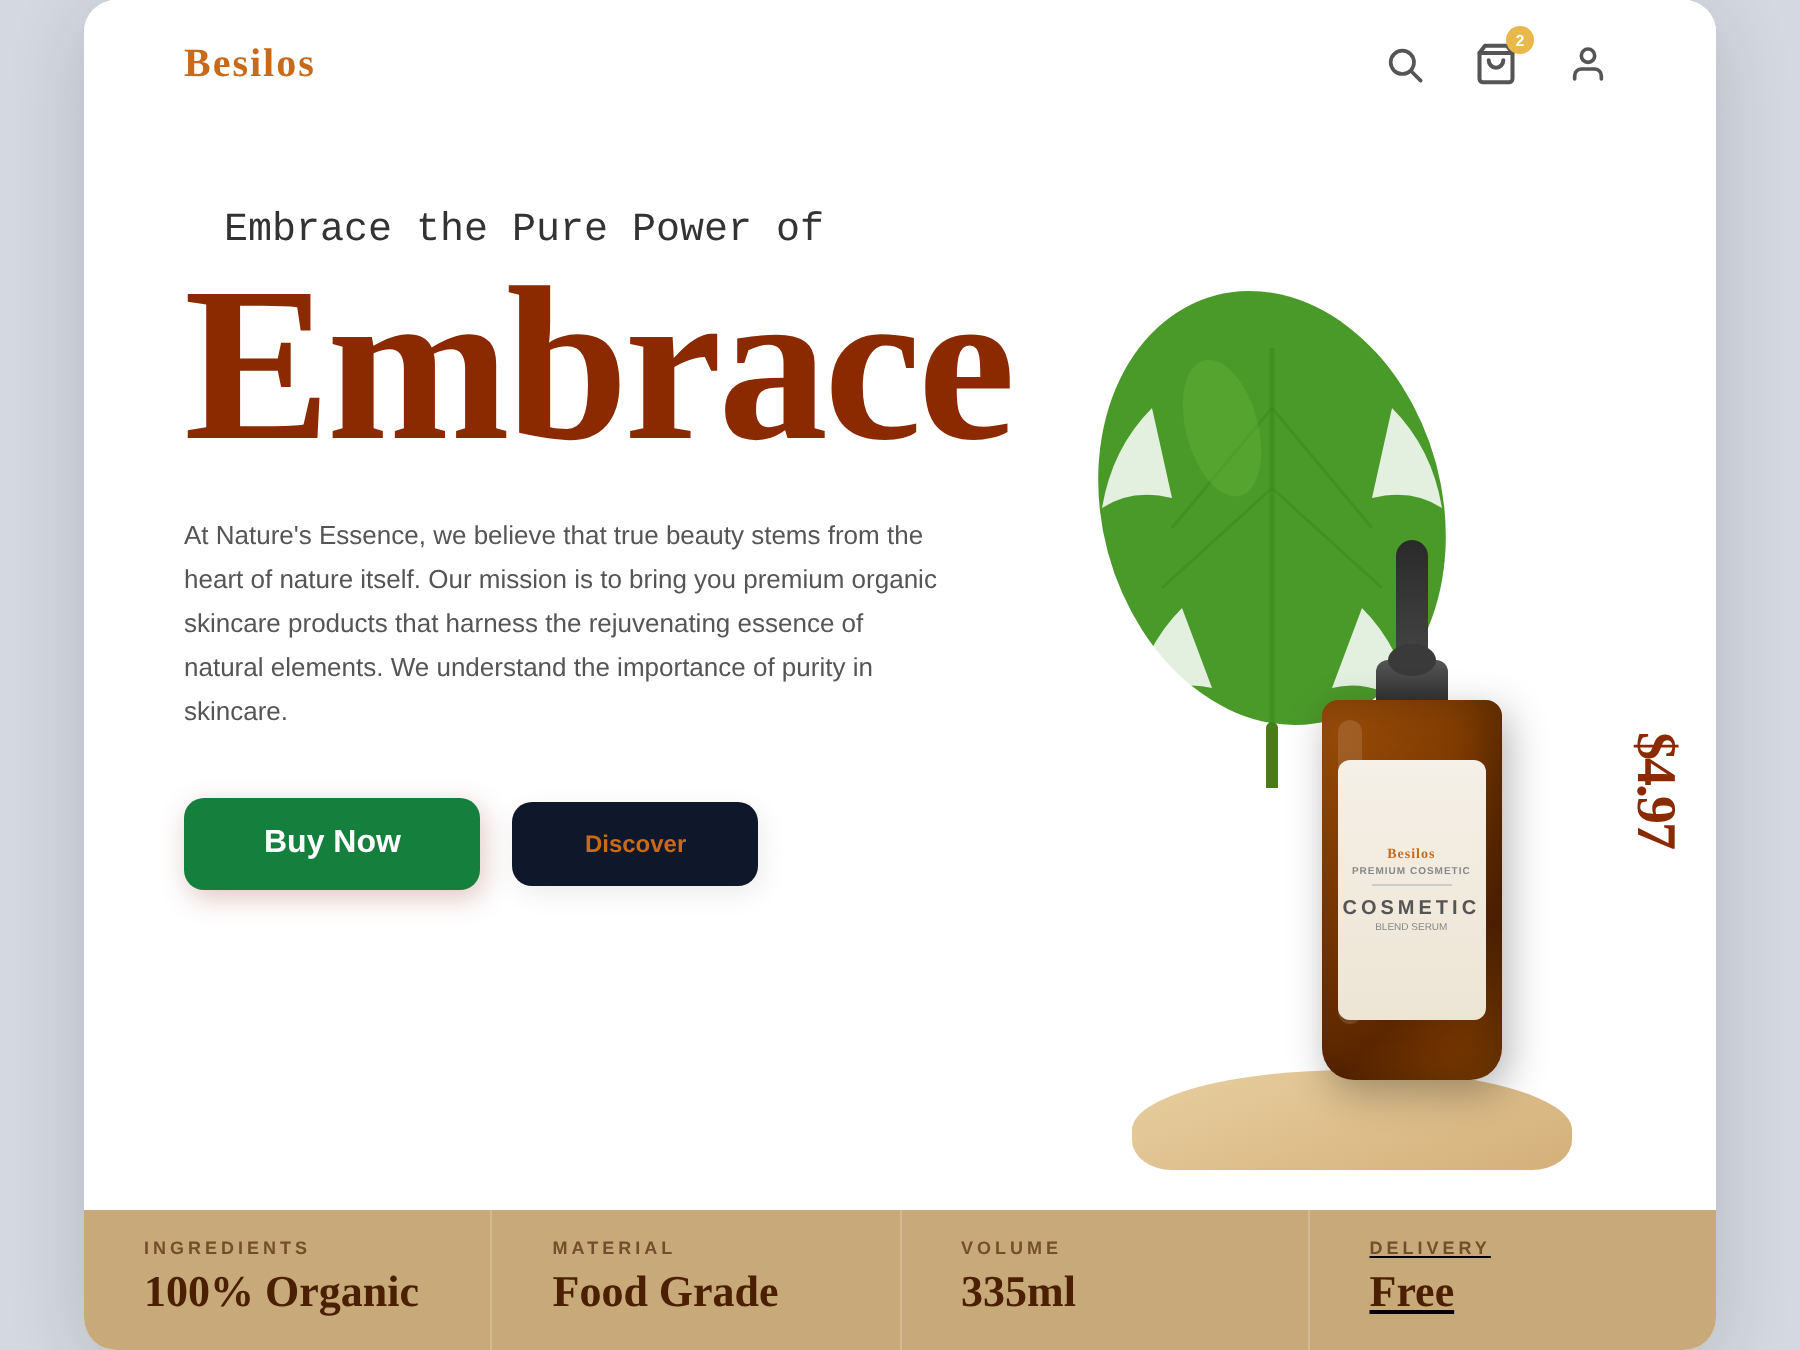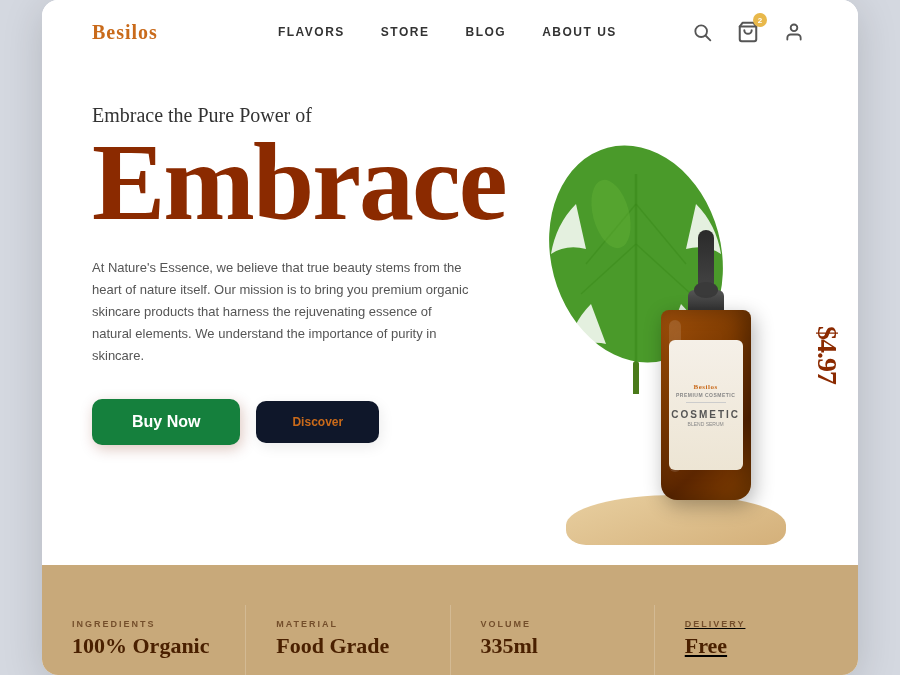--- a/index.html
+++ b/index.html
@@ -108,25 +108,26 @@
     .hero-left {
       flex: 1;
       display: flex;
       flex-direction: column;
       justify-content: flex-start;
       padding-top: 10px;
       z-index: 2;
     }
 
     .hero-subtitle {
-      font-family: Liberation Serif, serif;
+      font-family: Liberation Mono, monospace;
       font-size: 20px;
       color: #333;
       font-weight: 400;
       margin-bottom: 0;
+      margin-left: 20px;
     }
 
     .hero-title {
       font-family: Georgia, serif;
       font-size: 110px;
       font-weight: 700;
       color: #8b2a00;
       line-height: 1;
       margin-bottom: 20px;
       letter-spacing: -2px;
@@ -334,21 +335,20 @@
     .stats-bar {
       background: #c8a97a;
       display: flex;
       align-items: stretch;
     }
 
     .stat-item {
       flex: 1;
       padding: 14px 18px 16px 30px;
       border-right: 1px solid rgba(255,255,255,0.2);
-      margin-top: 40px;
     }
 
     .stat-item:last-child {
       border-right: none;
       text-decoration: underline;
     }
 
     .stat-label {
       font-family: Arial, sans-serif;
       font-size: 9px;
@@ -367,26 +367,20 @@
     }
   </style>
 </head>
 <body>
 
 <div class="page-wrapper">
 
   <header class="header">
     <div class="logo">Besilos</div>
 
-    <nav class="nav">
-      <span class="nav-item">FLAVORS</span>
-      <span class="nav-item">STORE</span>
-      <span class="nav-item">BLOG</span>
-      <span class="nav-item">ABOUT US</span>
-    </nav>
 
     <div class="header-icons">
       <div class="icon-btn">
         <svg width="20" height="20" viewBox="0 0 24 24" fill="none" stroke="#555" stroke-width="2.2" stroke-linecap="round">
           <circle cx="11" cy="11" r="7"></circle>
           <line x1="16.5" y1="16.5" x2="22" y2="22"></line>
         </svg>
       </div>
       <div class="icon-btn">
         <svg width="22" height="22" viewBox="0 0 24 24" fill="none" stroke="#555" stroke-width="2.2" stroke-linecap="round" stroke-linejoin="round">

